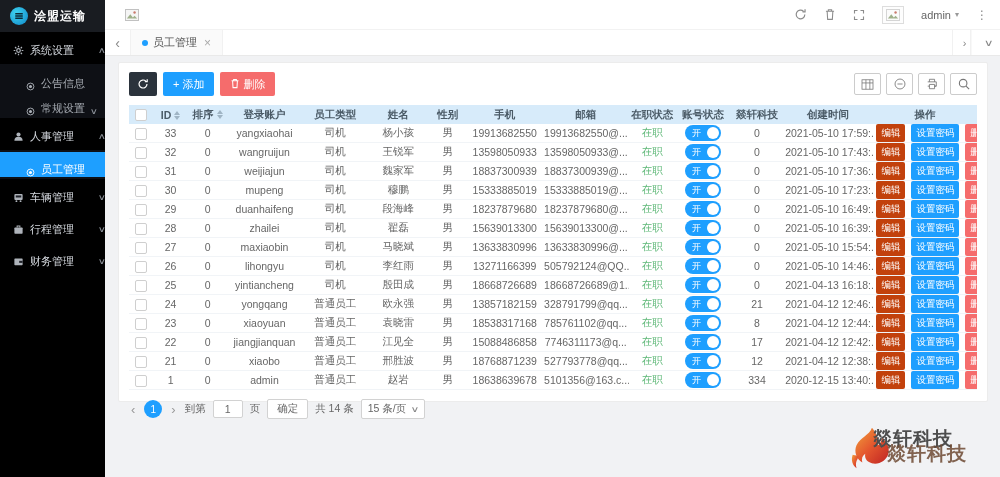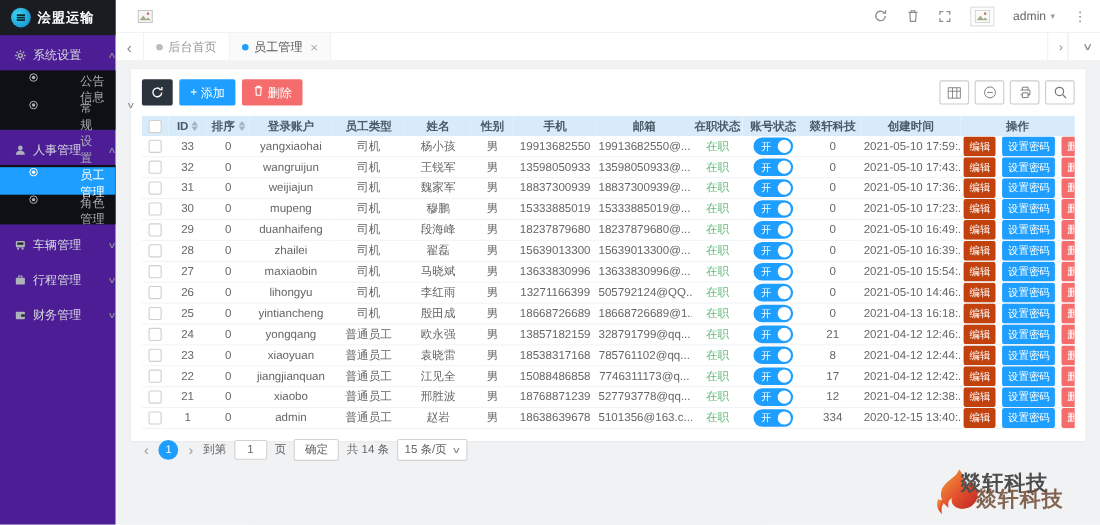--- a/index.html
+++ b/index.html
@@ -1,28 +1,28 @@
 <!DOCTYPE html>
 <html><head>
 <meta charset="utf-8">
 <style>
   *{margin:0;padding:0;box-sizing:border-box;}
   html,body{width:1000px;height:477px;overflow:hidden;}
   body{font-family:"Liberation Sans","DejaVu Sans",sans-serif;background:#f1f2f4;position:relative;font-size:11px;color:#666;}
   
-  .sidebar{position:absolute;left:0;top:0;bottom:0;width:105px;background:#4c1d95;z-index:5;}
+  .sidebar{position:absolute;left:0;top:0;bottom:0;width:105px;background:#000000;z-index:5;}
   .logo{height:32px;display:flex;align-items:center;gap:6px;padding-left:10px;background:#191c21;cursor:pointer;}
   .logo-ic{width:18px;height:18px;border-radius:50%;background:radial-gradient(circle at 35% 35%,#3fd4f0,#0e86c8);display:flex;align-items:center;justify-content:center;color:#0b2a38;font-weight:bold;font-size:10px;}
   .logo-tx{color:#fff;font-size:12px;font-weight:bold;letter-spacing:1px;}
   .s-item{height:27px;display:flex;align-items:center;padding:0 0 0 13px;color:#d4d8de;font-size:11px;cursor:pointer;margin-top:5px;}
   .s-item .s-lb{flex:1;margin-left:6px;}
   .s-ic{display:inline-flex;align-items:center;color:#aeb3ba;}
   .s-ar{font-size:8px;color:#8a8f97;transform:scaleX(1.4);}
   .s-sub{background:#0e1015;padding:2px 0;}
-  .s-citem{height:25px;display:flex;align-items:flex-start;padding:0 8px 0 26px;color:#a6abb2;font-size:11px;cursor:pointer;gap:32px;}
+  .s-citem{height:25px;display:flex;align-items:flex-end;padding:0 8px 0 26px;color:#a6abb2;font-size:11px;cursor:pointer;}
   .s-citem .s-lb{flex:1;margin-left:6px;}
   .s-citem.active{background:#1E9FFF;color:#fff;}
   .s-citem.active .s-ic{color:#fff;}
   
   .topbar{position:absolute;left:105px;right:0;top:0;height:30px;background:#fff;border-bottom:1px solid #f2f2f2;display:flex;align-items:center;padding:0 12px 0 20px;}
   .top-right{margin-left:auto;display:flex;align-items:center;gap:17px;color:#8c8c8c;}
   .tb-ic{display:inline-flex;align-items:center;cursor:pointer;color:#8c8c8c;}
   .admin-wrap{display:flex;align-items:center;gap:4px;cursor:pointer;color:#666;}
   .kebab{font-size:12px;color:#8c8c8c;cursor:pointer;letter-spacing:0;}
   
@@ -137,29 +137,20 @@
       <div class="s-sub">
         <div class="s-citem active">
           <span class="s-ic">
             <svg width="9" height="9" viewBox="0 0 10 10">
               <circle cx="5" cy="5" r="3.8" fill="none" stroke="currentColor"></circle>
               <circle cx="5" cy="5" r="1.7" fill="currentColor"></circle>
             </svg>
           </span>
           <span class="s-lb">员工管理</span>
         </div>
-        <div class="s-citem">
-          <span class="s-ic">
-            <svg width="9" height="9" viewBox="0 0 10 10">
-              <circle cx="5" cy="5" r="3.8" fill="none" stroke="currentColor"></circle>
-              <circle cx="5" cy="5" r="1.7" fill="currentColor"></circle>
-            </svg>
-          </span>
-          <span class="s-lb">角色管理</span>
-        </div>
       </div>
       <div class="s-item">
         <span class="s-ic">
           <svg width="11" height="11" viewBox="0 0 16 16" fill="currentColor">
             <rect x="2" y="3" width="12" height="8.5" rx="1.5"></rect>
             <rect x="4" y="5" width="8" height="3" fill="#20232a"></rect>
             <circle cx="5" cy="13.3" r="1.4"></circle>
             <circle cx="11" cy="13.3" r="1.4"></circle>
           </svg>
         </span>
@@ -225,24 +216,20 @@
       <span>admin</span>
       <span style="font-size:8px;color:#999;">▾</span>
     </span>
     <span class="kebab">⋮</span>
   </div>
 </header>
 
 <div class="tabbar">
   <span class="tab-nav">‹</span>
   <div id="tabs">
-      <div class="tab">
-        <span class="tdot"></span>
-        <span>后台首页</span>
-      </div>
       <div class="tab active">
         <span class="tdot"></span>
         <span>员工管理</span>
         <span class="tclose">×</span>
       </div>
     </div>
   <div class="tab-right">
     <span>›</span>
     <span style="font-size:9px;transform:scaleX(1.5);">∨</span>
   </div>

